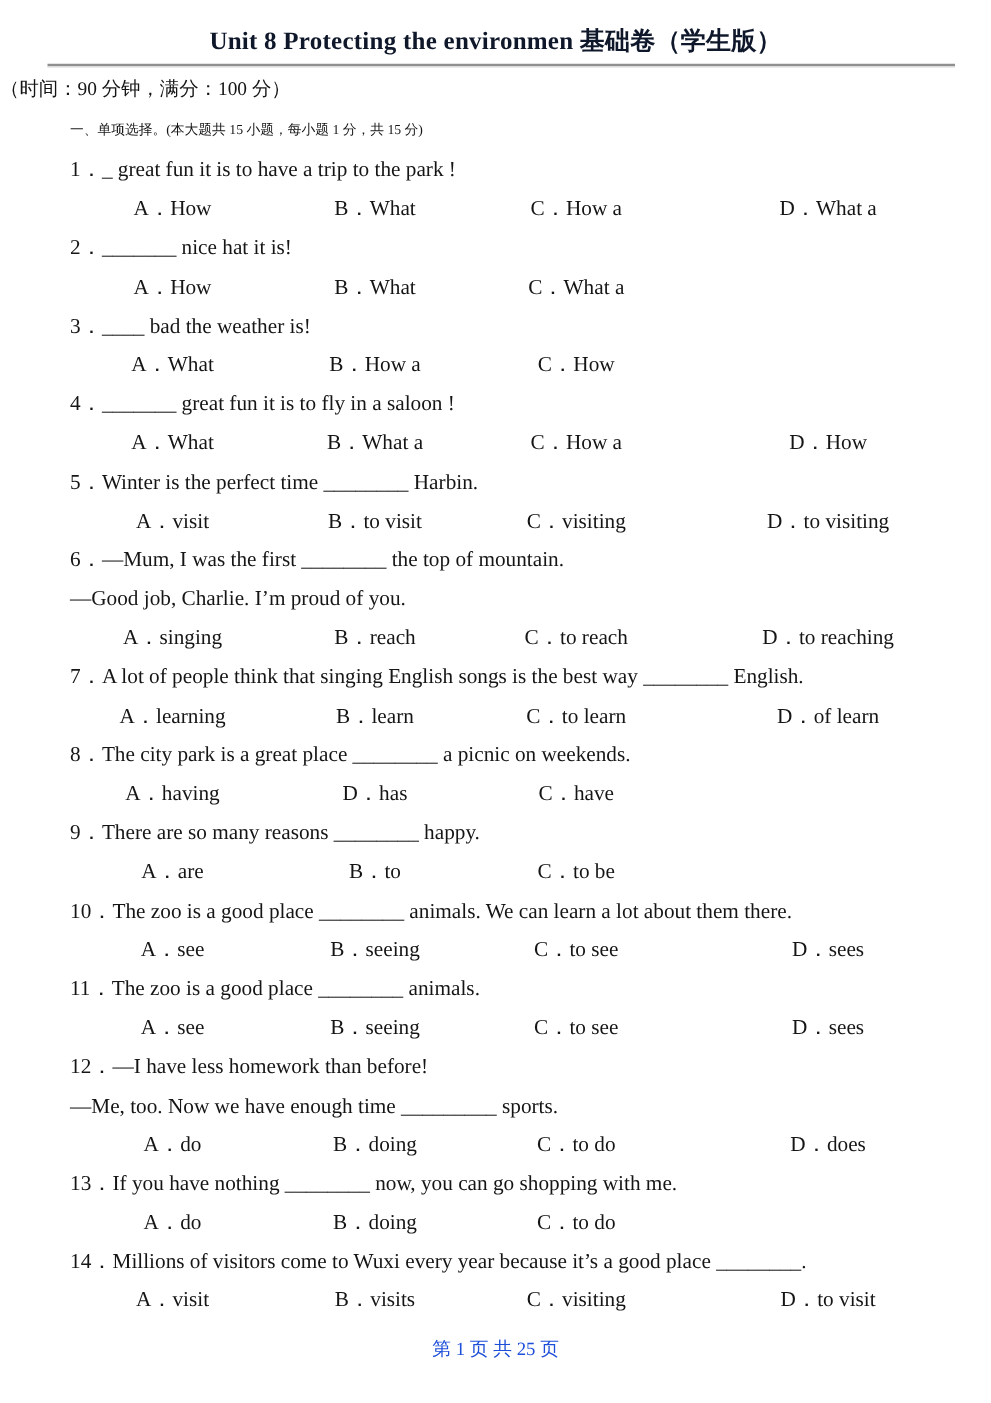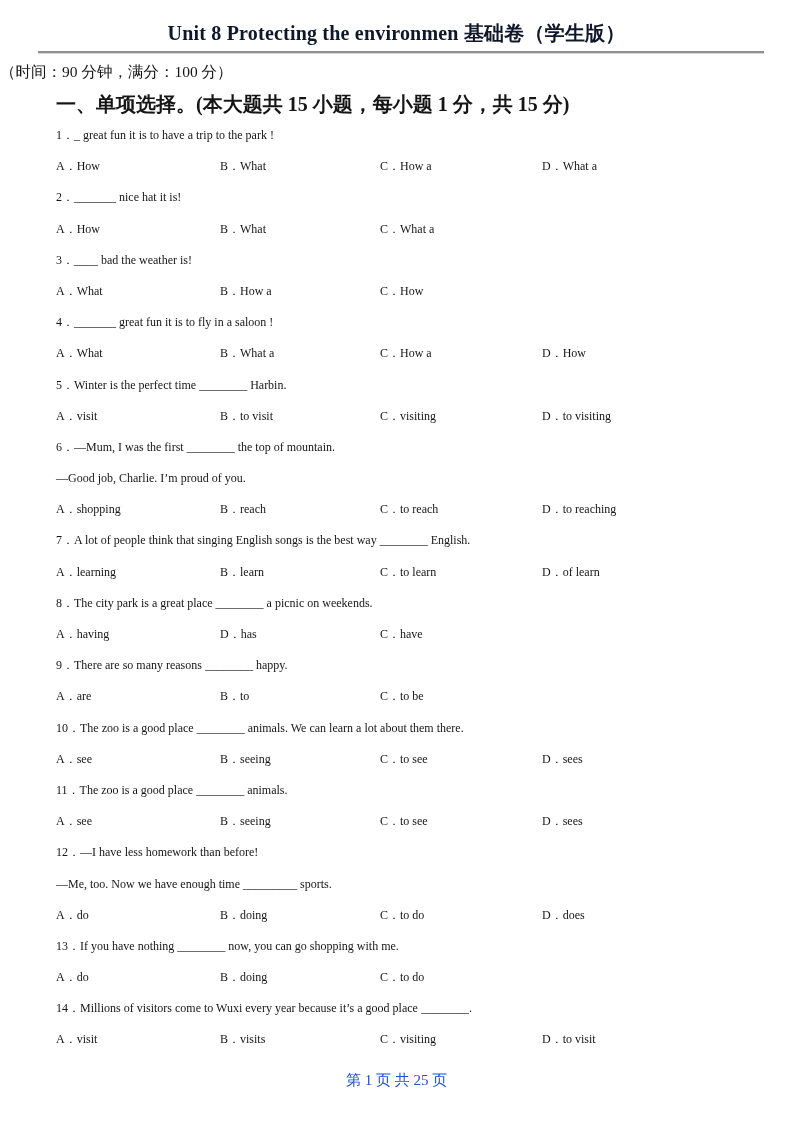--- a/index.html
+++ b/index.html
@@ -31,40 +31,40 @@
   }
   .subtitle {
     position: absolute;
     top: 61px; left: 0; width: 100%;
     font-size: 15.5px;
     line-height: 22px;
   }
   .section-heading {
     position: absolute;
     top: 93px; left: 56px; right: 20px;
-    font-size: 20px;
-    font-weight: bold;
+    font-size: 11px;
+    font-weight: normal;
     line-height: 22px;
     white-space: nowrap;
   }
   .content {
     position: absolute;
     top: 120px; left: 56px; right: 10px;
   }
   .line {
     height: 31.2px;
     line-height: 31.2px;
-    font-size: 12px;
+    font-size: 17px;
     white-space: nowrap;
   }
   .opts {
     display: grid;
     grid-template-columns: 164px 160px 162px auto;
   }
-  .opt { display: block; white-space: nowrap; }
+  .opt { display: block; white-space: nowrap; text-align: center; }
   .footer {
     position: absolute;
     top: 1068px; left: 0; width: 100%;
     text-align: center;
     font-size: 15px;
     line-height: 24px;
     color: #1d4ed8;
   }
 </style>
 </head>
@@ -115,21 +115,21 @@
     <div class="line opts">
       <span class="opt">A．visit</span>
       <span class="opt">B．to visit</span>
       <span class="opt">C．visiting</span>
       <span class="opt">D．to visiting</span>
     </div>
 
     <div class="line">6．—Mum, I was the first ________ the top of mountain.</div>
     <div class="line">—Good job, Charlie. I’m proud of you.</div>
     <div class="line opts">
-      <span class="opt">A．shopping</span>
+      <span class="opt">A．singing</span>
       <span class="opt">B．reach</span>
       <span class="opt">C．to reach</span>
       <span class="opt">D．to reaching</span>
     </div>
 
     <div class="line">7．A lot of people think that singing English songs is the best way ________ English.</div>
     <div class="line opts">
       <span class="opt">A．learning</span>
       <span class="opt">B．learn</span>
       <span class="opt">C．to learn</span>

